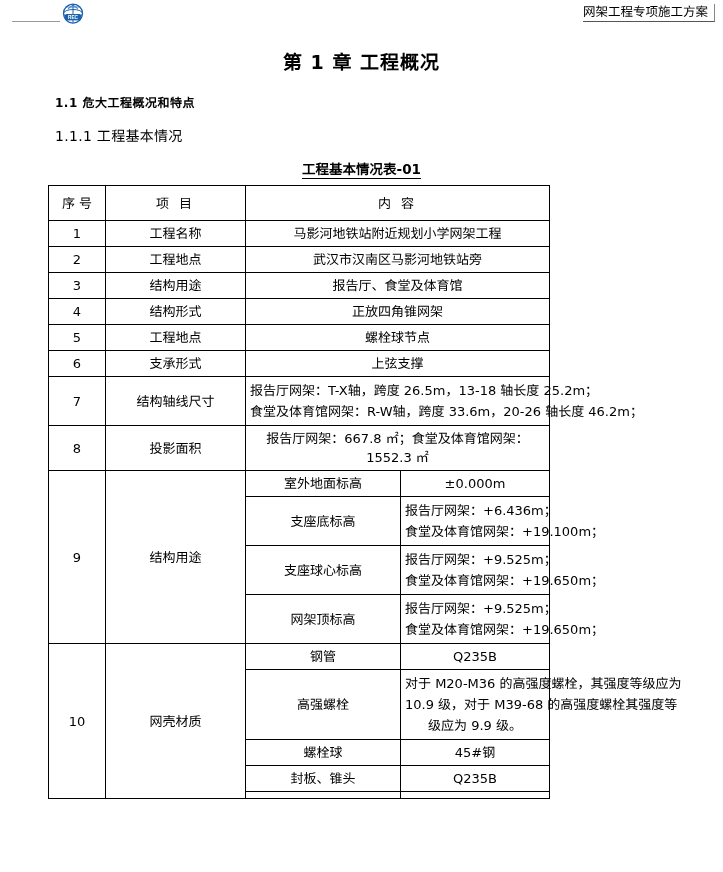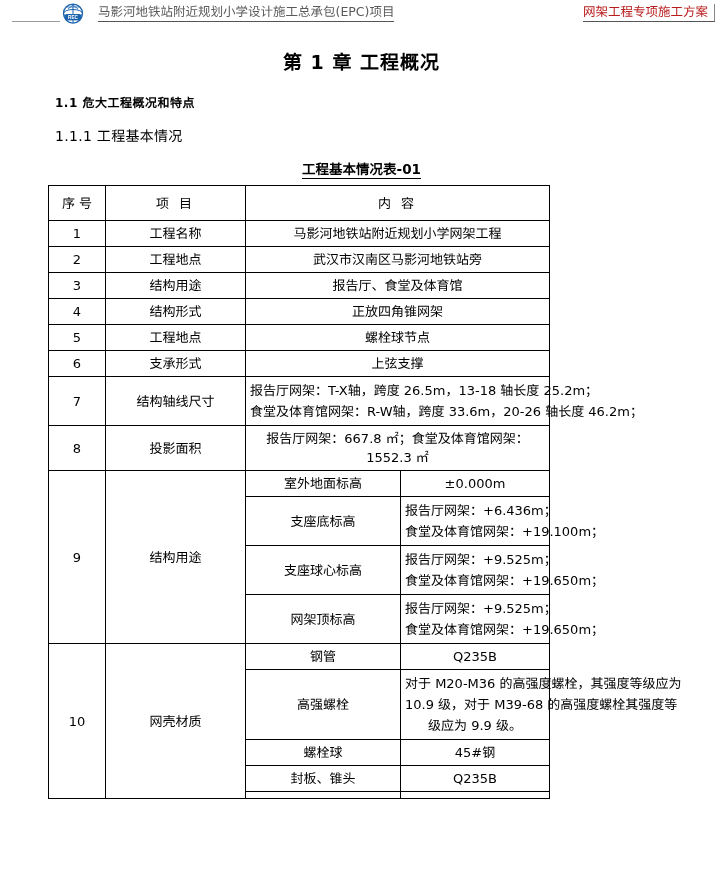--- a/index.html
+++ b/index.html
@@ -47,21 +47,21 @@
     white-space: nowrap;
     letter-spacing: 0px;
     border-bottom: 1.4px solid #555;
     padding-bottom: 2px;
     line-height: 15px;
   }
   .hdr-right {
     margin-left: auto;
     margin-right: 8px;
     font-size: 12.5px;
-    color: #b91c1c;
+    color: #000000;
     white-space: nowrap;
     border-bottom: 1.4px solid #555;
     border-right: 1px solid #888;
     padding: 0 6px 2px 0;
     line-height: 15px;
   }
 
   
   .chapter-title {
     text-align: center;
@@ -145,21 +145,20 @@
   <svg class="hdr-logo" viewBox="0 0 44 42">
     <circle cx="22" cy="21" r="19" fill="#ffffff" stroke="#1b62ad" stroke-width="2.5"></circle>
     <ellipse cx="22" cy="21" rx="19" ry="8" fill="none" stroke="#1b62ad" stroke-width="2"></ellipse>
     <path d="M22 2 L22 40" stroke="#1b62ad" stroke-width="2"></path>
     <path d="M8 8 L36 8 M8 34 L36 34" stroke="#1b62ad" stroke-width="1.6"></path>
     <path d="M22 4 L12 12 M22 4 L32 12" stroke="#1b62ad" stroke-width="1.6"></path>
     <rect x="5" y="22" width="34" height="12" rx="5" fill="#1b62ad"></rect>
     <text x="22" y="31.5" font-family="'Liberation Sans',sans-serif" font-size="9.5" font-weight="bold" fill="#ffffff" text-anchor="middle">REC</text>
   </svg>
 
-  <div class="hdr-title">马影河地铁站附近规划小学设计施工总承包(EPC)项目</div>
 
   <div class="hdr-right">网架工程专项施工方案</div>
 </div>
 
 <div class="chapter-title">第 1 章   工程概况</div>
 
 <div class="h2">1.1  危大工程概况和特点</div>
 <div class="h3">1.1.1 工程基本情况</div>
 
 <div class="tbl-caption">

